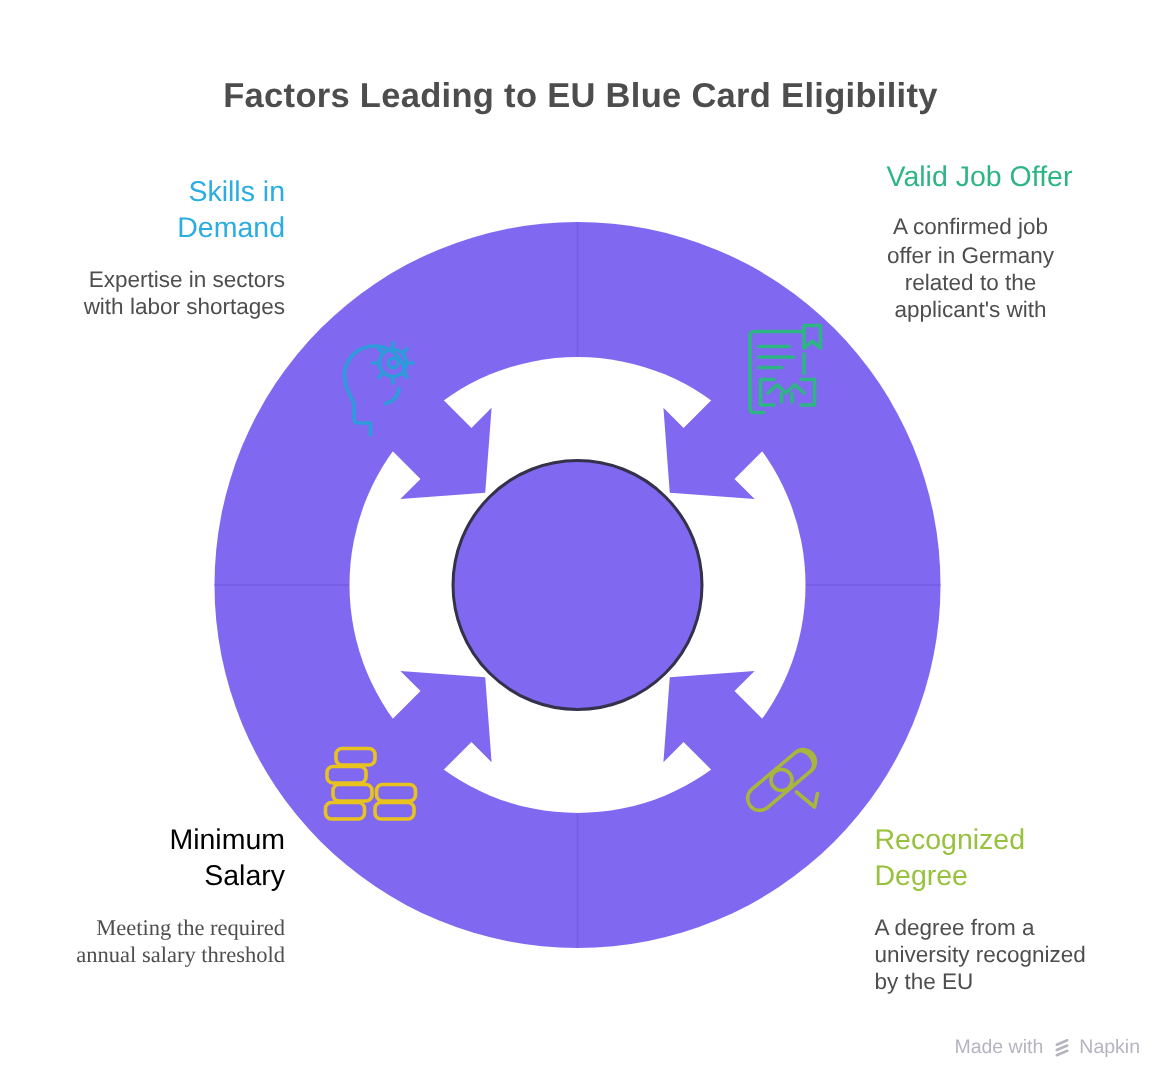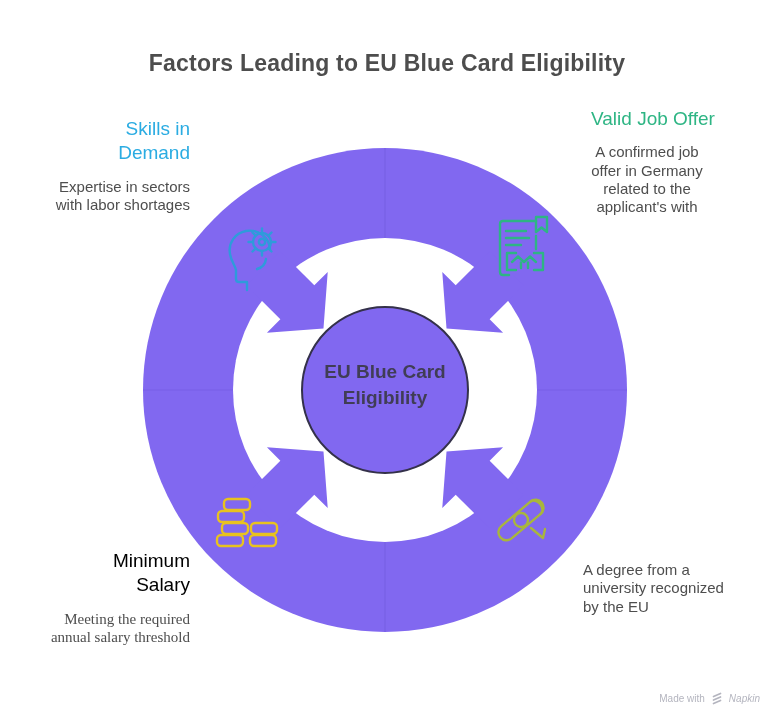--- a/index.html
+++ b/index.html
@@ -27,23 +27,23 @@
   .f-bl p{width:158px;margin-left:auto;font-family:Liberation Serif, serif;}
   .f-br{left:583px;top:549px;width:155px;text-align:left;}
   .f-br h2{color:#98c13d;}
   .f-br p{width:150px;}
   .center-label{
     position:absolute;left:305px;top:359px;width:160px;text-align:center;
     font-size:19px;font-weight:700;color:#403d55;line-height:1.35;
   }
   .watermark{
     position:absolute;right:14px;bottom:16px;display:flex;align-items:center;gap:5px;
-    font-size:10px;color:#b4b5bf;margin-top:24px;
+    font-size:13px;color:#b4b5bf;margin-top:24px;
   }
-  .watermark .brand{color:#b4b5bf;font-style:italic;}
+  .watermark .brand{color:#b4b5bf;}
 </style>
 </head>
 <body>
 
 <div class="stage">
 
   <div class="title">Factors Leading to EU Blue Card Eligibility</div>
 
   <svg class="diagram-svg" width="774" height="721" viewBox="0 0 774 721">
 
@@ -108,38 +108,38 @@
         <rect x="494" y="512" width="54" height="16" rx="8"></rect>
         <path d="M 540,512 a 6,8 0 0 1 0,16"></path>
         <circle cx="521" cy="520" r="7"></circle>
       </g>
       <path d="M 531,528 L 543,538 L 545,529"></path>
     </g>
 
     <circle cx="385" cy="390" r="83" fill="#8168f0" stroke="#34314a" stroke-width="2"></circle>
   </svg>
 
-  <div class="center-label">EU Blue Card Eligibility</div>
 
   <div class="factor f-tl">
     <h2>Skills in Demand</h2>
     <p>Expertise in sectors with labor shortages</p>
   </div>
 
   <div class="factor f-tr">
     <h2>Valid Job Offer</h2>
     <p>A confirmed job offer in Germany related to the applicant's with</p>
   </div>
 
   <div class="factor f-bl">
     <h2>Minimum Salary</h2>
     <p>Meeting the required annual salary threshold</p>
   </div>
 
   <div class="factor f-br">
+    <h2>Recognized Degree</h2>
     <p>A degree from a university recognized by the EU</p>
   </div>
 
   <div class="watermark">
     <span>Made with</span>
     <svg width="14" height="14" viewBox="0 0 14 14">
       <g stroke="#b4b5bf" stroke-width="1.7" stroke-linecap="round" fill="none">
         <line x1="3.5" y1="5.5" x2="10.5" y2="2.5"></line>
         <line x1="3.5" y1="9" x2="10.5" y2="6"></line>
         <line x1="3.5" y1="12.5" x2="10.5" y2="9.5"></line>

